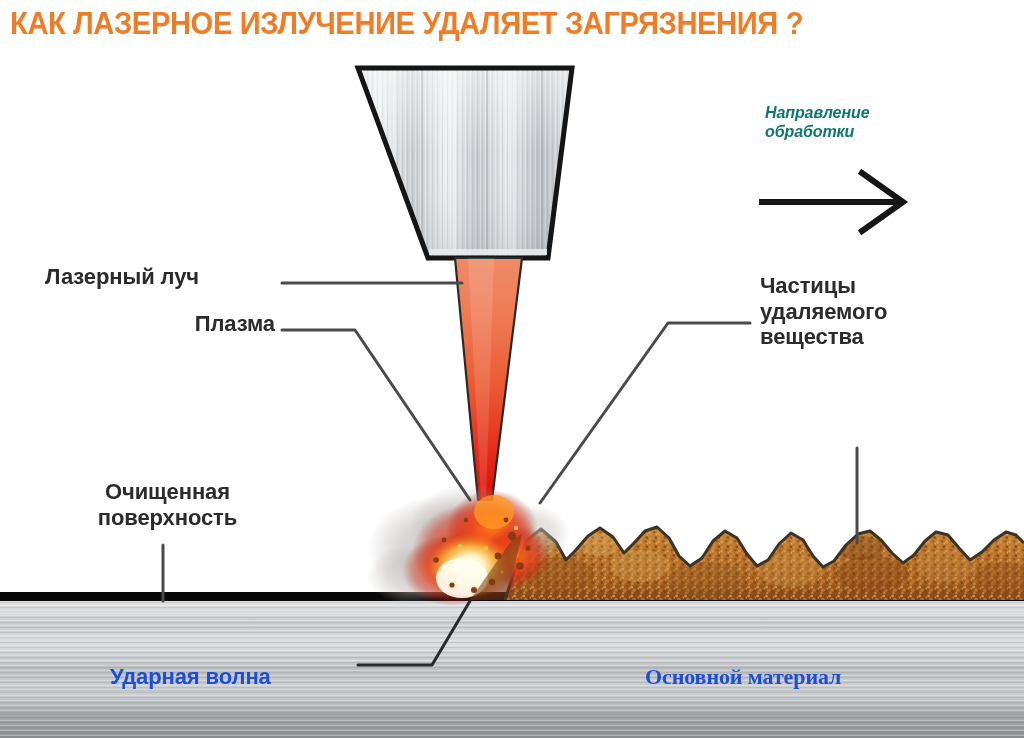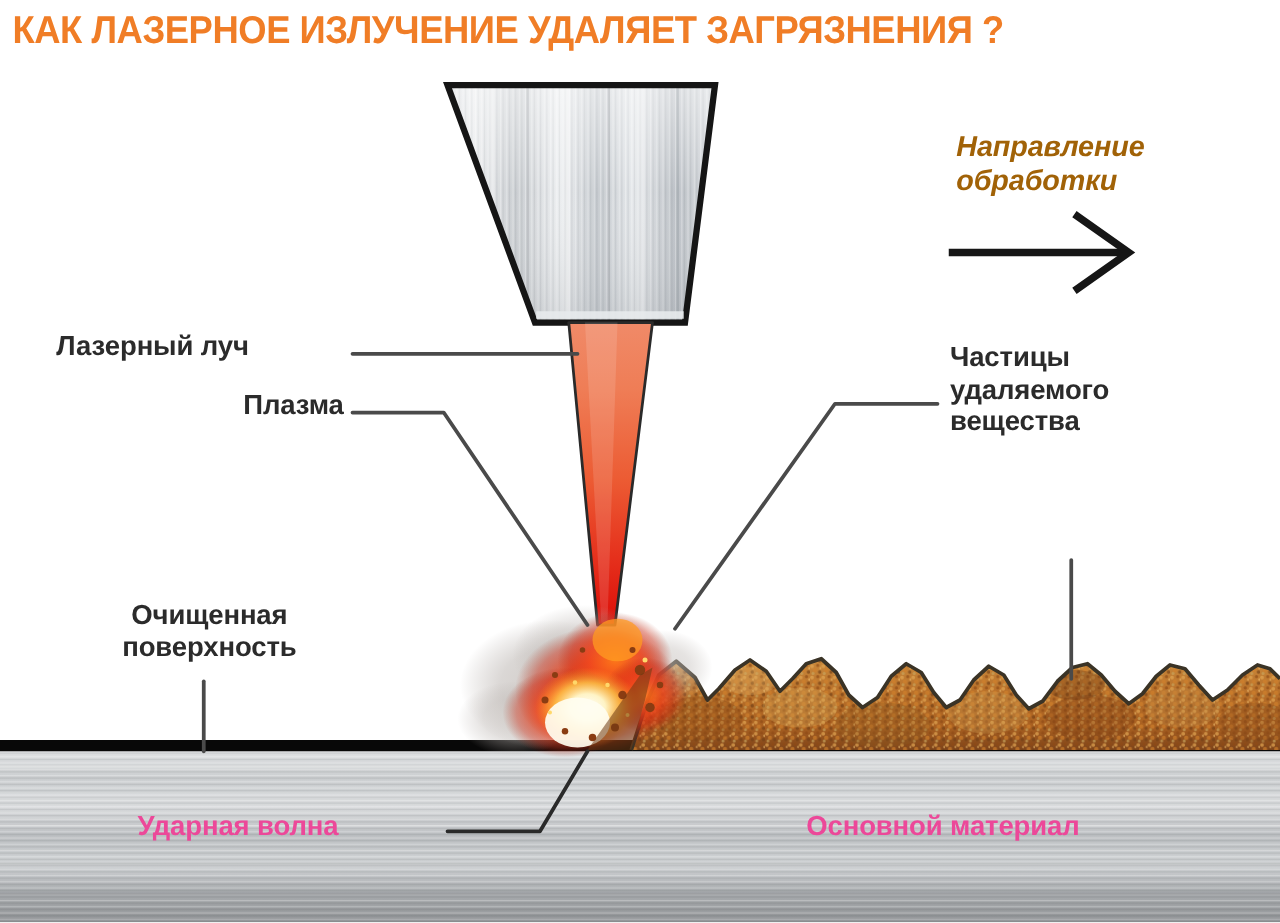--- a/index.html
+++ b/index.html
@@ -20,32 +20,32 @@
     transform:scaleX(0.94);transform-origin:left center;
     white-space:nowrap;
   }
 
   
   .lbl{
     position:absolute;
     font-size:22px;font-weight:bold;color:#2b2b2b;
     line-height:1.17;white-space:pre-line;letter-spacing:-0.1px;
   }
-  .lbl.italic{font-style:italic;font-size:23px;color:#a16207;}
-  .lbl.onmetal{color:#ec4899;}
+  .lbl.italic{font-style:italic;font-size:16px;color:#0f766e;}
+  .lbl.onmetal{color:#1d4ed8;margin-top:16px;}
 
   
   #lbl-direction{left:765px;top:104px;width:230px;text-align:left;}
   #lbl-laser-beam{left:45px;top:264px;width:230px;}
   #lbl-plasma{left:45px;top:311px;width:230px;text-align:right;}
   #lbl-particles{left:760px;top:273px;width:250px;}
   #lbl-contamination{left:760px;top:393px;width:250px;}
   #lbl-clean-surface{left:60px;top:479px;width:215px;text-align:center;}
   #lbl-shockwave{left:110px;top:648px;width:260px;}
-  #lbl-base-material{left:645px;top:648px;width:330px;}
+  #lbl-base-material{left:645px;top:648px;width:330px;font-family:Liberation Serif, serif;}
 </style>
 </head>
 <body>
 
 <div id="stage">
 
   <svg id="art" viewBox="0 0 1024 738" xmlns="http://www.w3.org/2000/svg">
     <defs>
 
       <linearGradient id="gNozzle" x1="0" y1="0" x2="1" y2="0">

